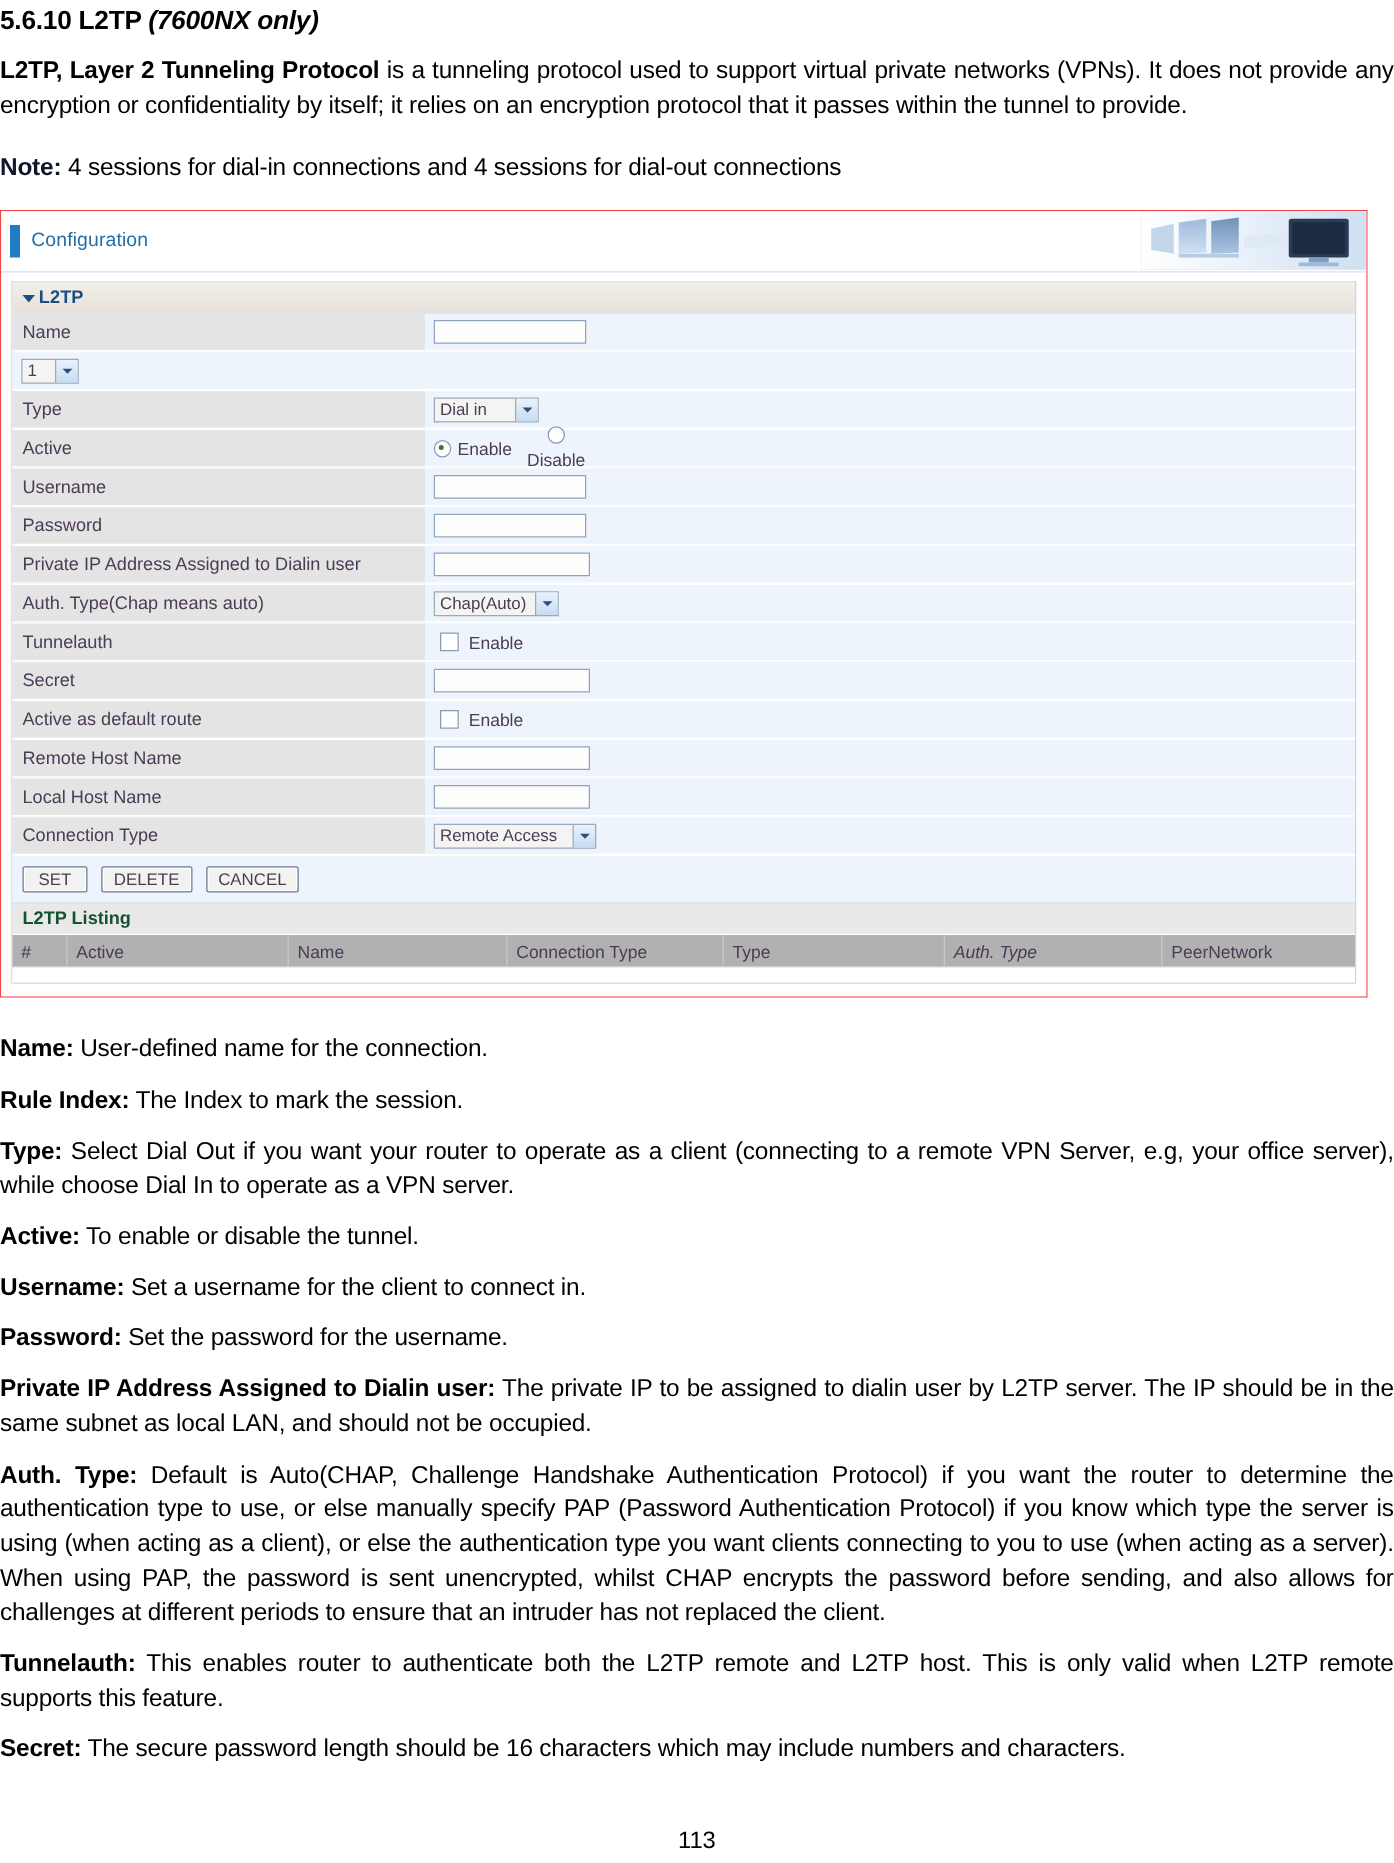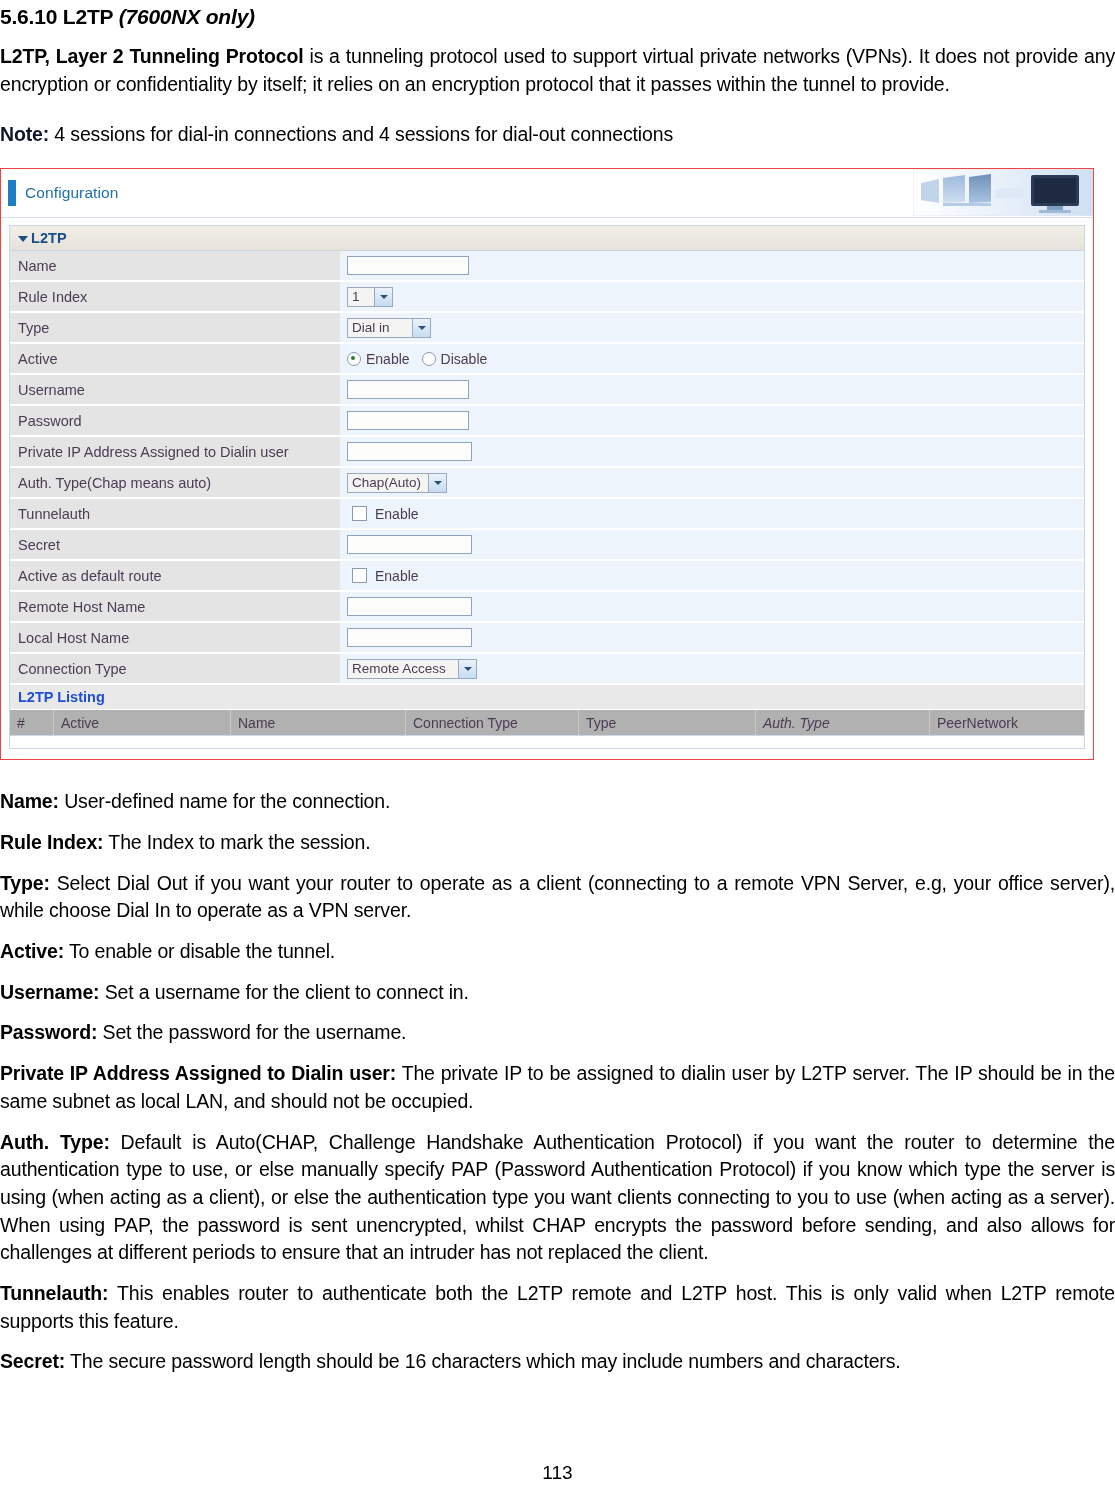--- a/index.html
+++ b/index.html
@@ -187,21 +187,21 @@
     border-left: 4px solid transparent;
     border-right: 4px solid transparent;
     border-top: 4px solid #2d4f7a;
   }
   .sel.s-ruleindex { width: 46px; }
   .sel.s-type { width: 84px; }
   .sel.s-auth { width: 100px; }
   .sel.s-conn { width: 130px; }
 
   .radio-wrap { display: flex; align-items: center; gap: 5px; }
-  .radio-wrap + .radio-wrap { margin-left: 12px; }
+  .radio-wrap + .radio-wrap { margin-left: 12px; flex-direction: column; }
   .radio {
     width: 12px; height: 12px;
     border-radius: 50%;
     border: 1px solid #8b9ab0;
     background: #ffffff;
     position: relative;
     flex: 0 0 12px;
   }
   .radio.on::after {
     content: "";
@@ -255,21 +255,21 @@
     height: 25px;
     display: flex;
     align-items: center;
     padding-left: 8px;
     box-sizing: border-box;
     border-bottom: 1px solid #ffffff;
   }
   .listing-title {
     font-size: 14.5px;
     font-weight: bold;
-    color: #1d4ed8;
+    color: #14532d;
   }
   .lst-head {
     display: flex;
     height: 25px;
     background: #b1b1b1;
     border-bottom: 1px solid #ccd6e2;
   }
   .lst-head .cell {
     display: flex;
     align-items: center;
@@ -355,21 +355,20 @@
         </div>
 
         <div class="frow">
           <div class="fl">Name</div>
           <div class="fv">
             <input class="txt" type="text" value="" style="">
           </div>
         </div>
 
         <div class="frow">
-          <div class="fl">Rule Index</div>
           <div class="fv">
             <span class="sel s-ruleindex">
               <span class="sel-text">1</span>
               <span class="sel-btn">
                   <span class="arrow-dn"></span>
                 </span>
             </span>
           </div>
         </div>
 
@@ -478,20 +477,25 @@
           <div class="fv">
             <span class="sel s-conn">
               <span class="sel-text">Remote Access</span>
               <span class="sel-btn">
                   <span class="arrow-dn"></span>
                 </span>
             </span>
           </div>
         </div>
 
+        <div class="btn-strip">
+          <span class="btn">SET</span>
+          <span class="btn">DELETE</span>
+          <span class="btn">CANCEL</span>
+        </div>
 
         <div class="listing-title-row">
           <span class="listing-title">L2TP Listing</span>
         </div>
         <div class="lst-head">
           <div class="cell" style="flex:0 0 44px;">#</div>
           <div class="cell" style="flex:0 0 177px;">Active</div>
           <div class="cell" style="flex:0 0 175px;">Name</div>
           <div class="cell" style="flex:0 0 173px;">Connection Type</div>
           <div class="cell" style="flex:0 0 177px;">Type</div>

